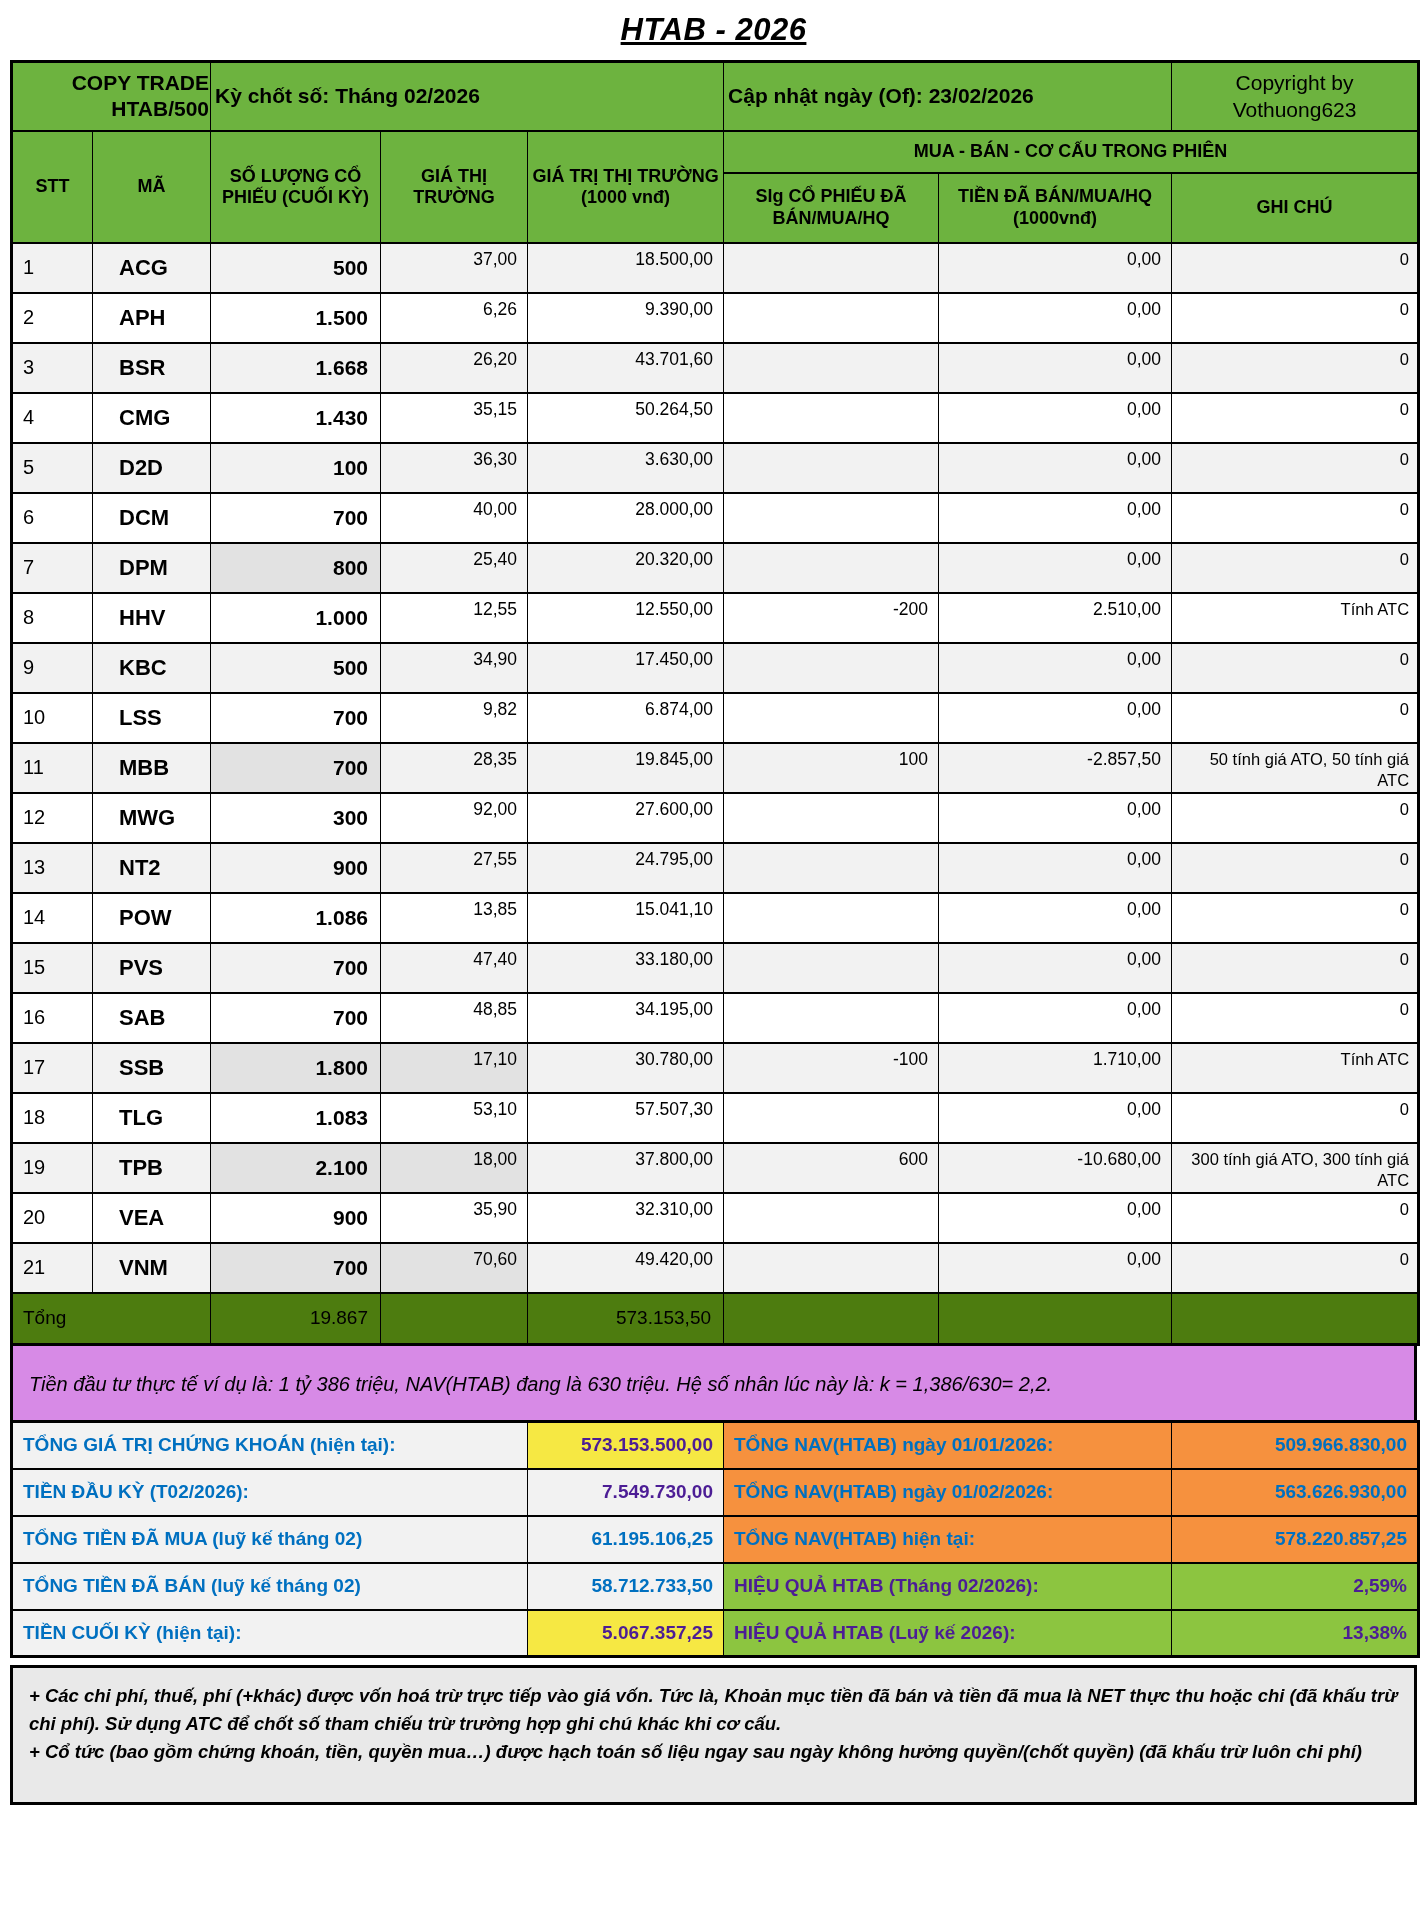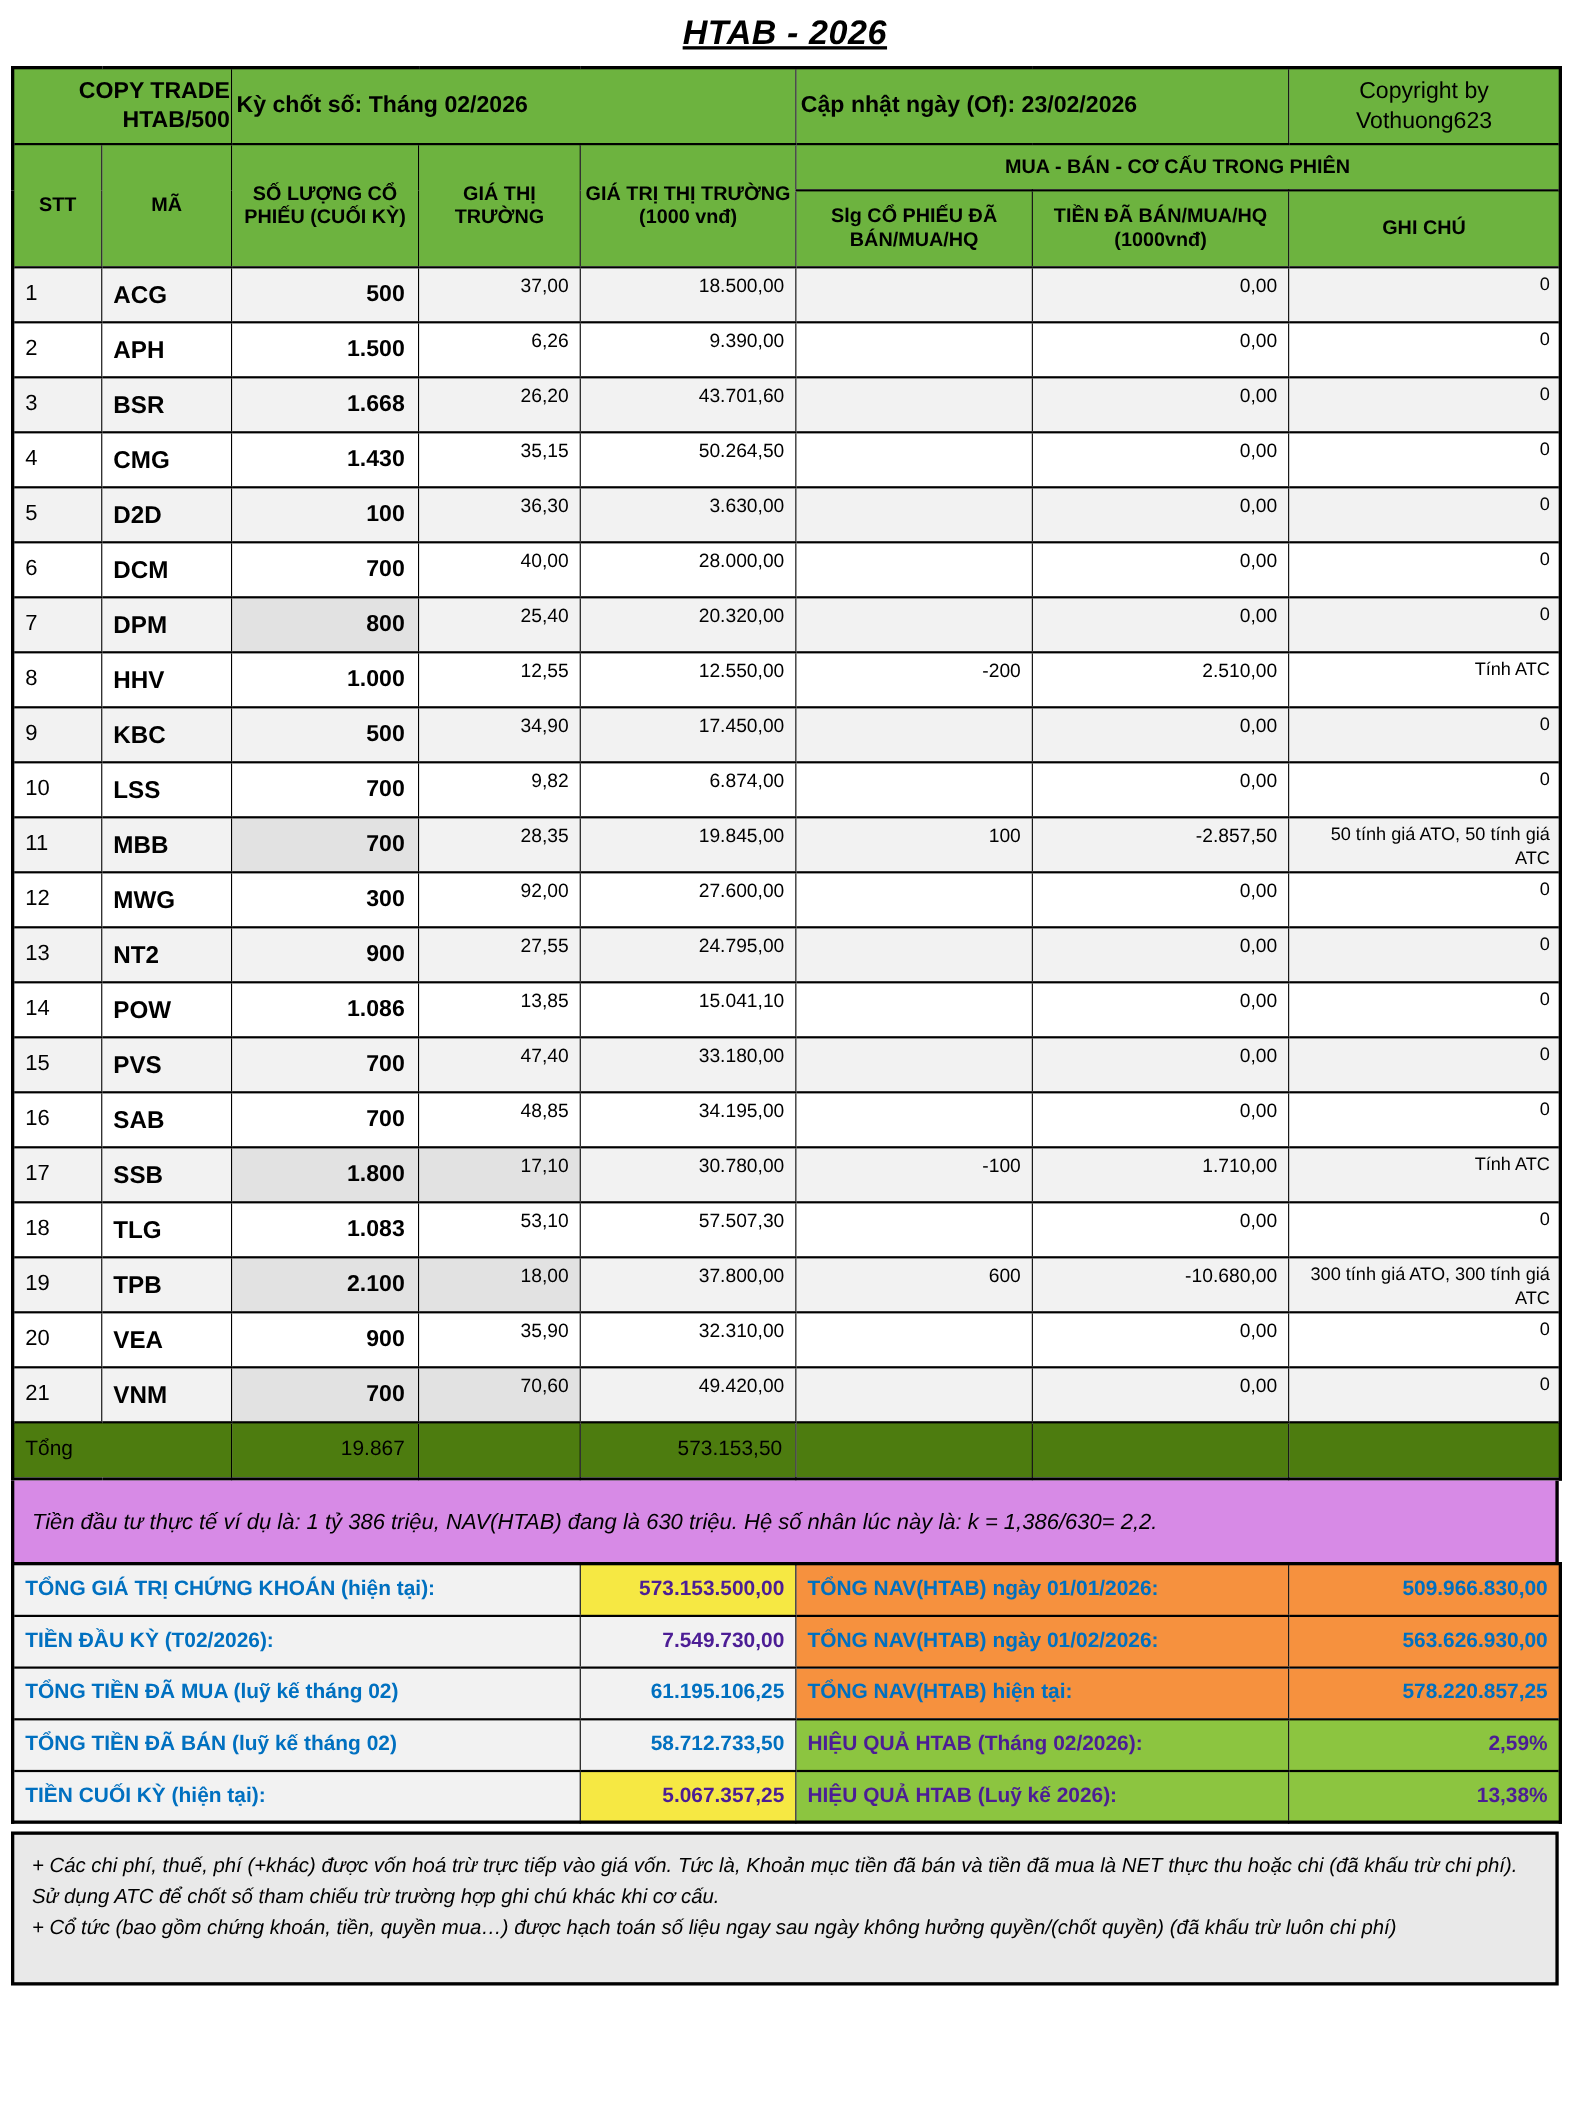--- a/index.html
+++ b/index.html
@@ -20,21 +20,21 @@
   .h-copyright{font-size:17px;font-weight:normal;text-align:center;line-height:1.3;}
   tr.band2a th{height:42px;font-size:18px;text-align:center;vertical-align:middle;line-height:1.15;padding:2px 4px;}
   tr.band2b th{height:70px;font-size:18px;text-align:center;vertical-align:middle;line-height:1.2;padding:2px 6px;}
 
   
   tbody tr{height:50px;}
   tbody tr:nth-child(odd) td{background:var(--zebra,#F2F2F2);}
   tbody tr:nth-child(even) td{background:#fff;}
   tbody td.shade{background:var(--shade,#E2E2E2) !important;}
   td.c-stt{font-size:20px;text-align:left;padding-left:10px;vertical-align:middle;}
-  td.c-ma{font-size:22px;font-weight:bold;text-align:left;padding-left:10px;vertical-align:middle;}
+  td.c-ma{font-size:22px;font-weight:bold;text-align:left;padding-left:26px;vertical-align:middle;}
   td.c-qty{font-size:21px;font-weight:bold;text-align:right;padding-right:12px;vertical-align:middle;}
   td.c-price,td.c-value,td.c-slg,td.c-tien{font-size:17.5px;text-align:right;padding:5px 10px 0 4px;vertical-align:top;}
   td.c-note{font-size:16.5px;text-align:right;padding:5px 8px 0 6px;vertical-align:top;line-height:1.3;}
 
   tfoot tr{height:52px;}
   tfoot td{background:#4d7c0f;font-size:19px;vertical-align:middle;}
   td.t-label{text-align:left;padding-left:10px;}
   td.t-num{text-align:right;padding-right:12px;}
 
   
@@ -50,21 +50,21 @@
   .bg-yellow{background:var(--yellow,#F6E843) !important;}
   .bg-orange{background:var(--orange,#F6913E) !important;}
   .bg-green{background:var(--green-light,#8CC540) !important;color:#000;}
   .bg-grey{background:var(--zebra,#F2F2F2) !important;}
   .txt-blue{color:var(--blue,#0070C0);text-align:right;}
   .txt-black{color:#4c1d95;}
   .pct{font-size:27px;font-weight:bold;padding-right:14px;}
 
   
   .footnote{width:1407px;box-sizing:border-box;border:3px solid #000;margin-top:7px;min-height:140px;
-    background:var(--grey,#E9E9E9);padding:14px 16px;font-size:18.5px;font-style:italic;line-height:1.5;}
+    background:var(--grey,#E9E9E9);padding:14px 16px;font-size:18.5px;font-style:italic;line-height:1.5;font-weight:bold;}
   .footnote p{margin:0;}
 </style>
 </head>
 <body>
 
 <div class="page">
 
   <div class="title-wrap">
     <span class="title">HTAB - 2026</span>
   </div>

